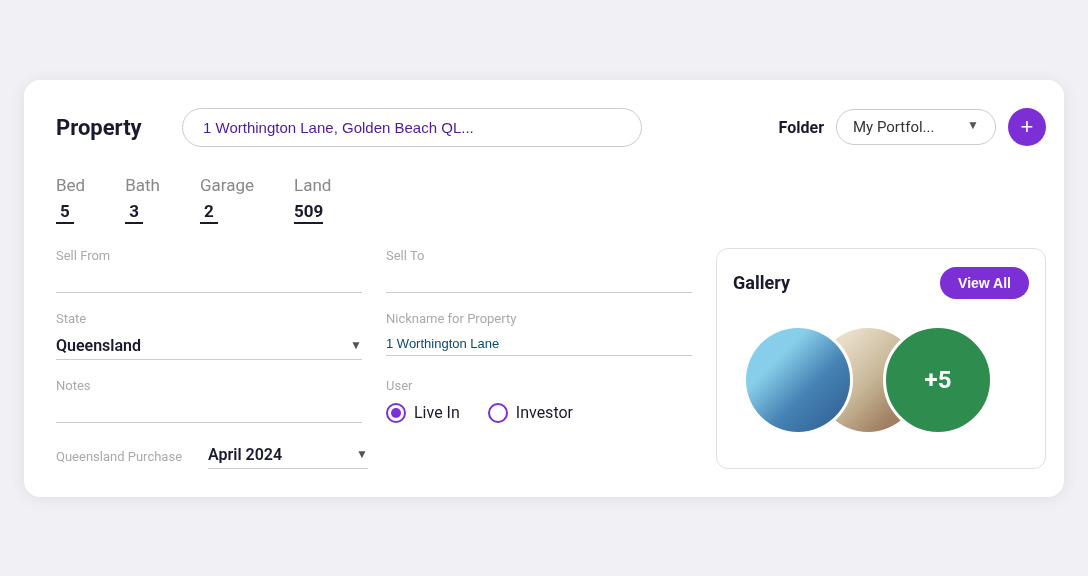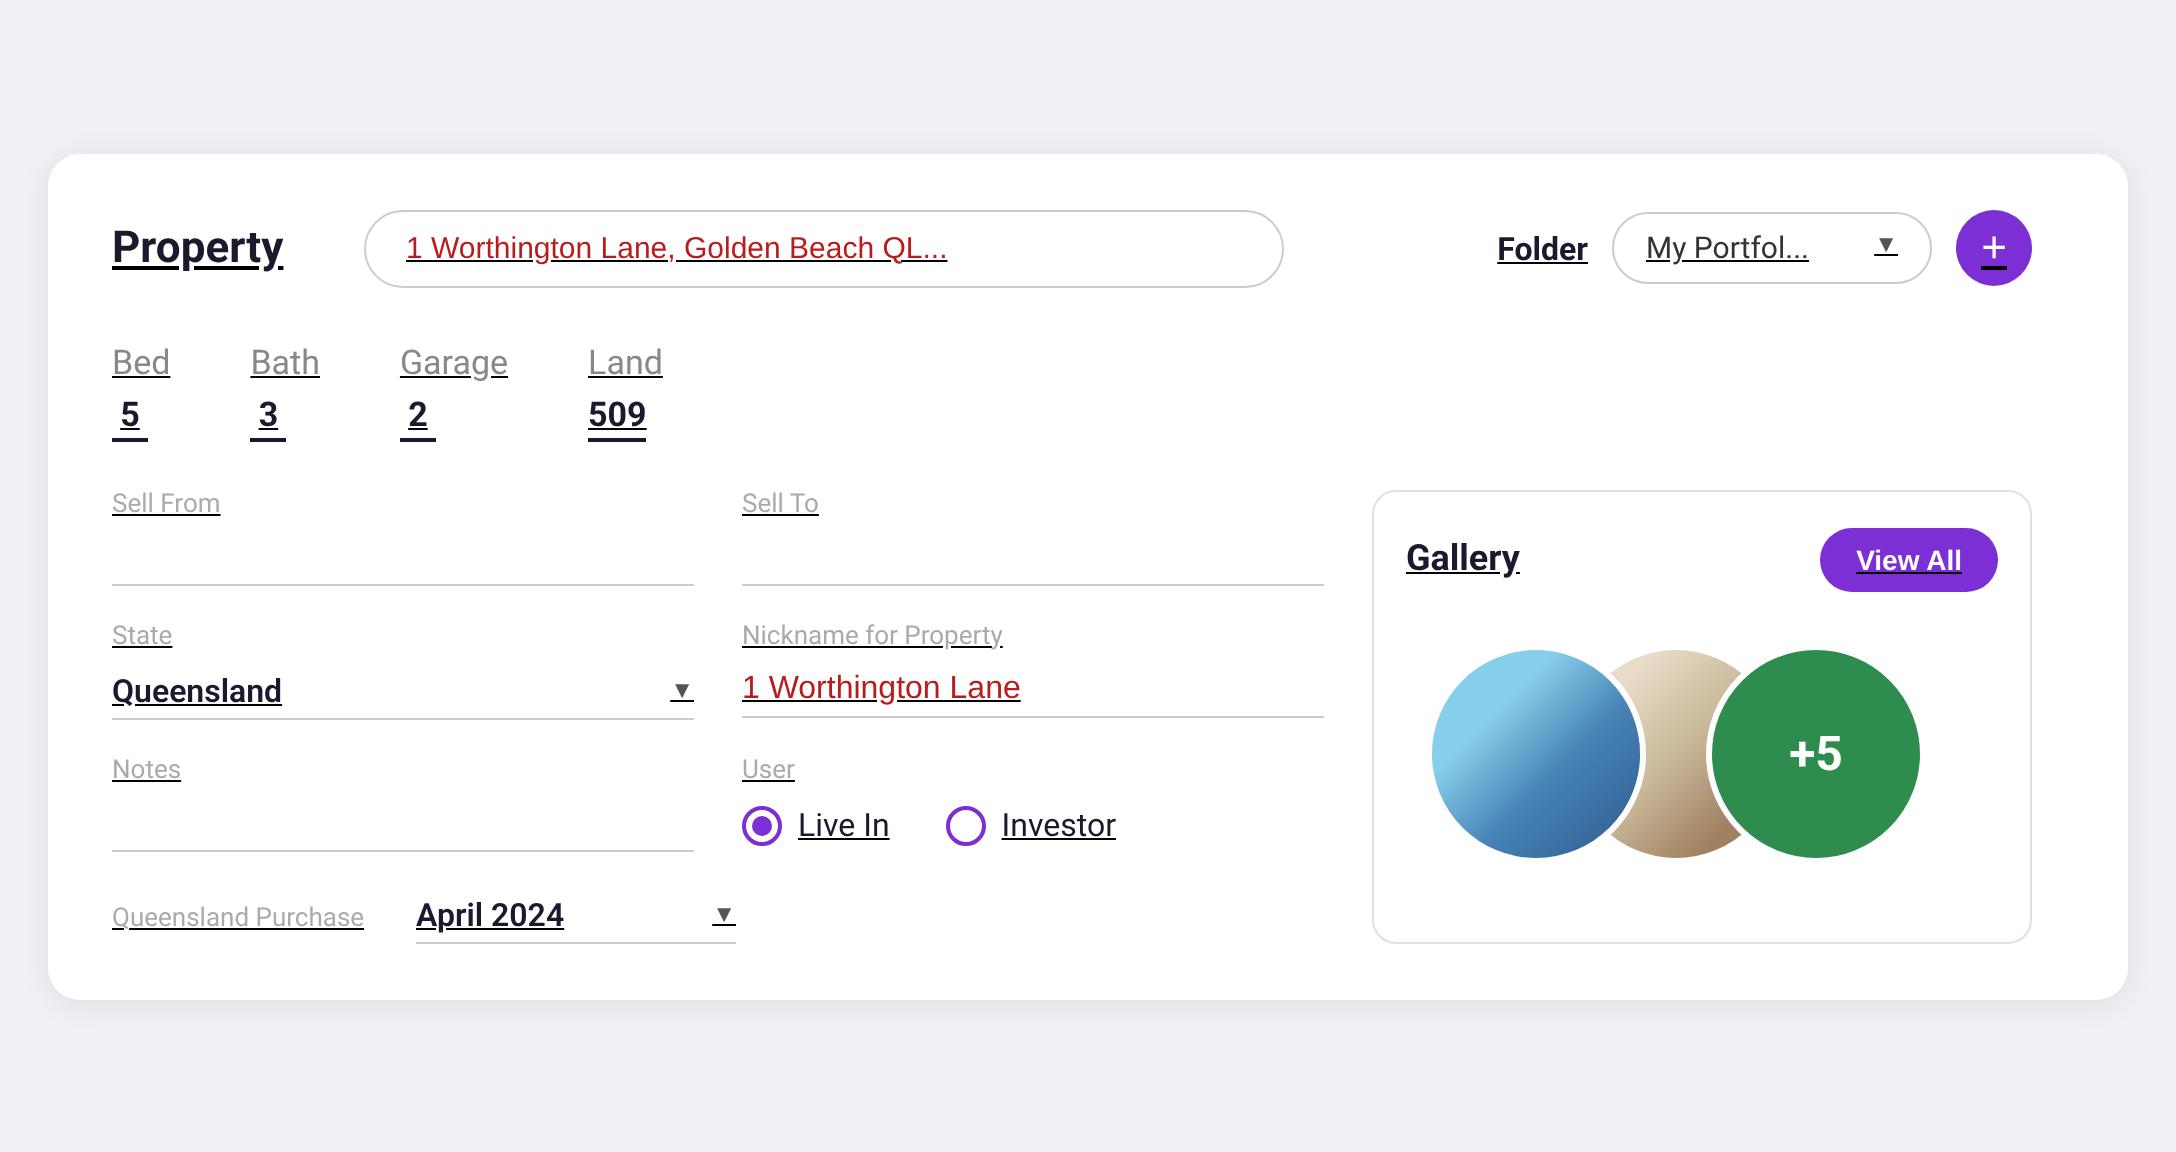--- a/index.html
+++ b/index.html
@@ -8,25 +8,24 @@
       background: #f0f0f5;
       display: flex;
       align-items: center;
       justify-content: center;
       min-height: 100vh;
       padding: 16px;
     }
     .card {
       background: #fff;
       border-radius: 16px;
-      padding: 28px 48px 28px 32px;
+      padding: 28px 18px 28px 32px;
       width: 1040px;
       max-width: 100%;
       box-shadow: 0 2px 16px rgba(0,0,0,0.08);
-      text-decoration: underline;
     }
 
     
     .header-row {
       display: flex;
       align-items: center;
       gap: 16px;
       margin-bottom: 28px;
     }
     .property-label {
@@ -34,21 +33,21 @@
       font-weight: 700;
       color: #1a1a2e;
       min-width: 110px;
     }
     .property-input {
       flex: 1;
       border: 1.5px solid #ccc;
       border-radius: 24px;
       padding: 10px 20px;
       font-size: 15px;
-      color: #b91c1c;
+      color: #4c1d95;
       outline: none;
       max-width: 460px;
     }
     .folder-section {
       display: flex;
       align-items: center;
       gap: 12px;
       margin-left: auto;
     }
     .folder-label {
@@ -148,22 +147,22 @@
     }
     .form-group-label {
       font-size: 13px;
       color: #aaa;
       margin-bottom: 2px;
     }
     .form-input {
       border: none;
       border-bottom: 1.5px solid #ccc;
       padding: 4px 0;
-      font-size: 16px;
-      color: #b91c1c;
+      font-size: 13px;
+      color: #0c4a6e;
       outline: none;
       background: transparent;
       width: 100%;
     }
 
     
     .state-dropdown {
       display: flex;
       align-items: center;
       border-bottom: 1.5px solid #ccc;

